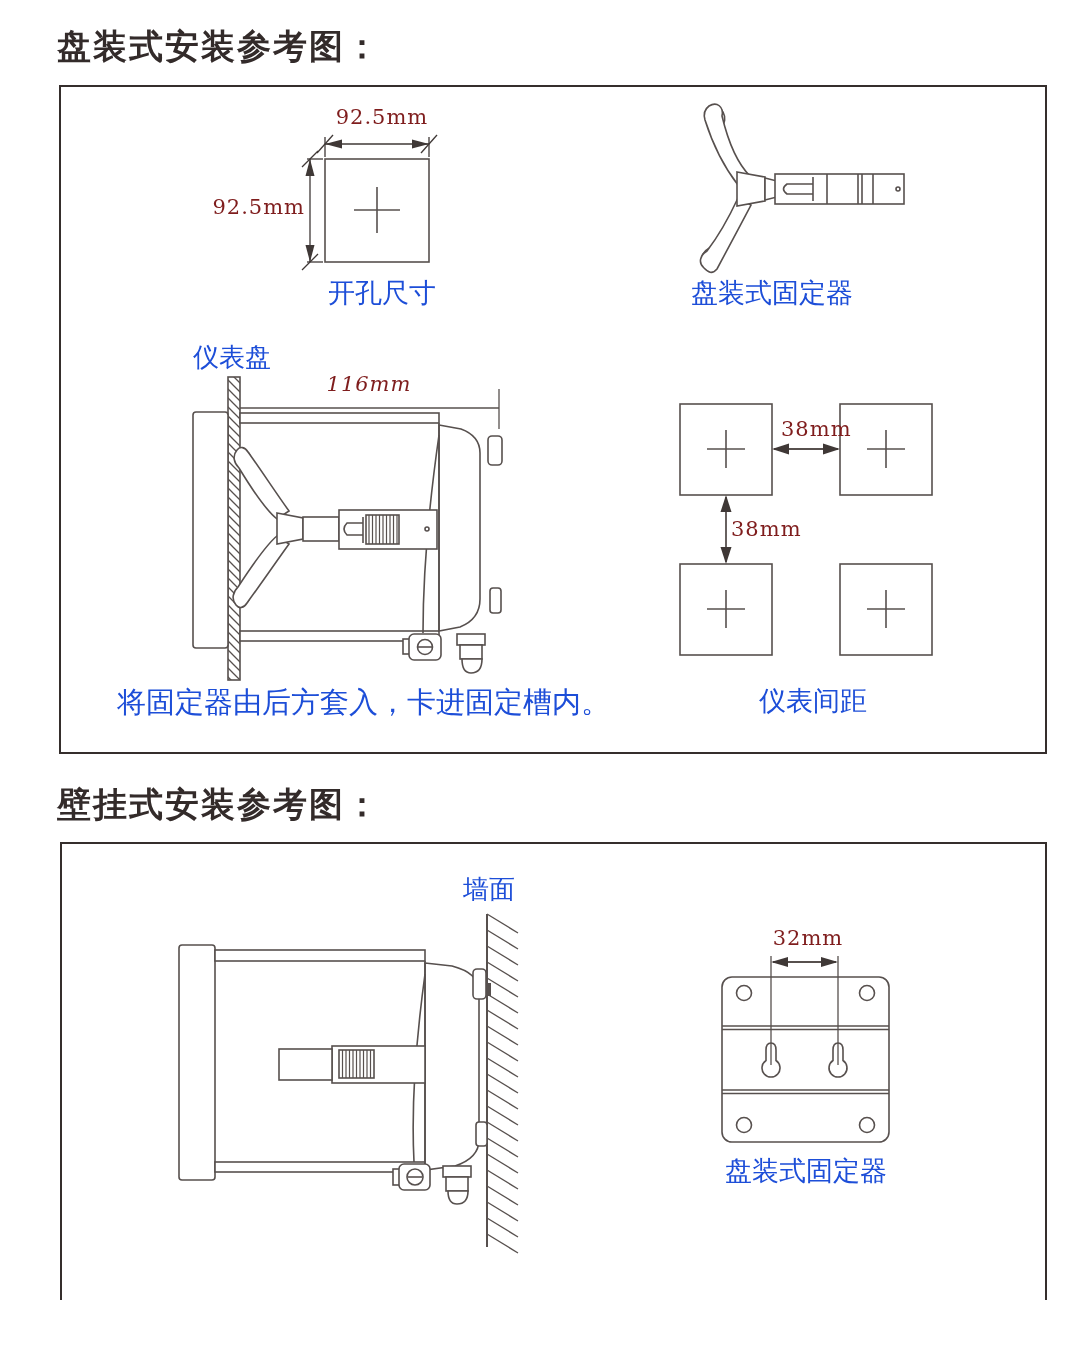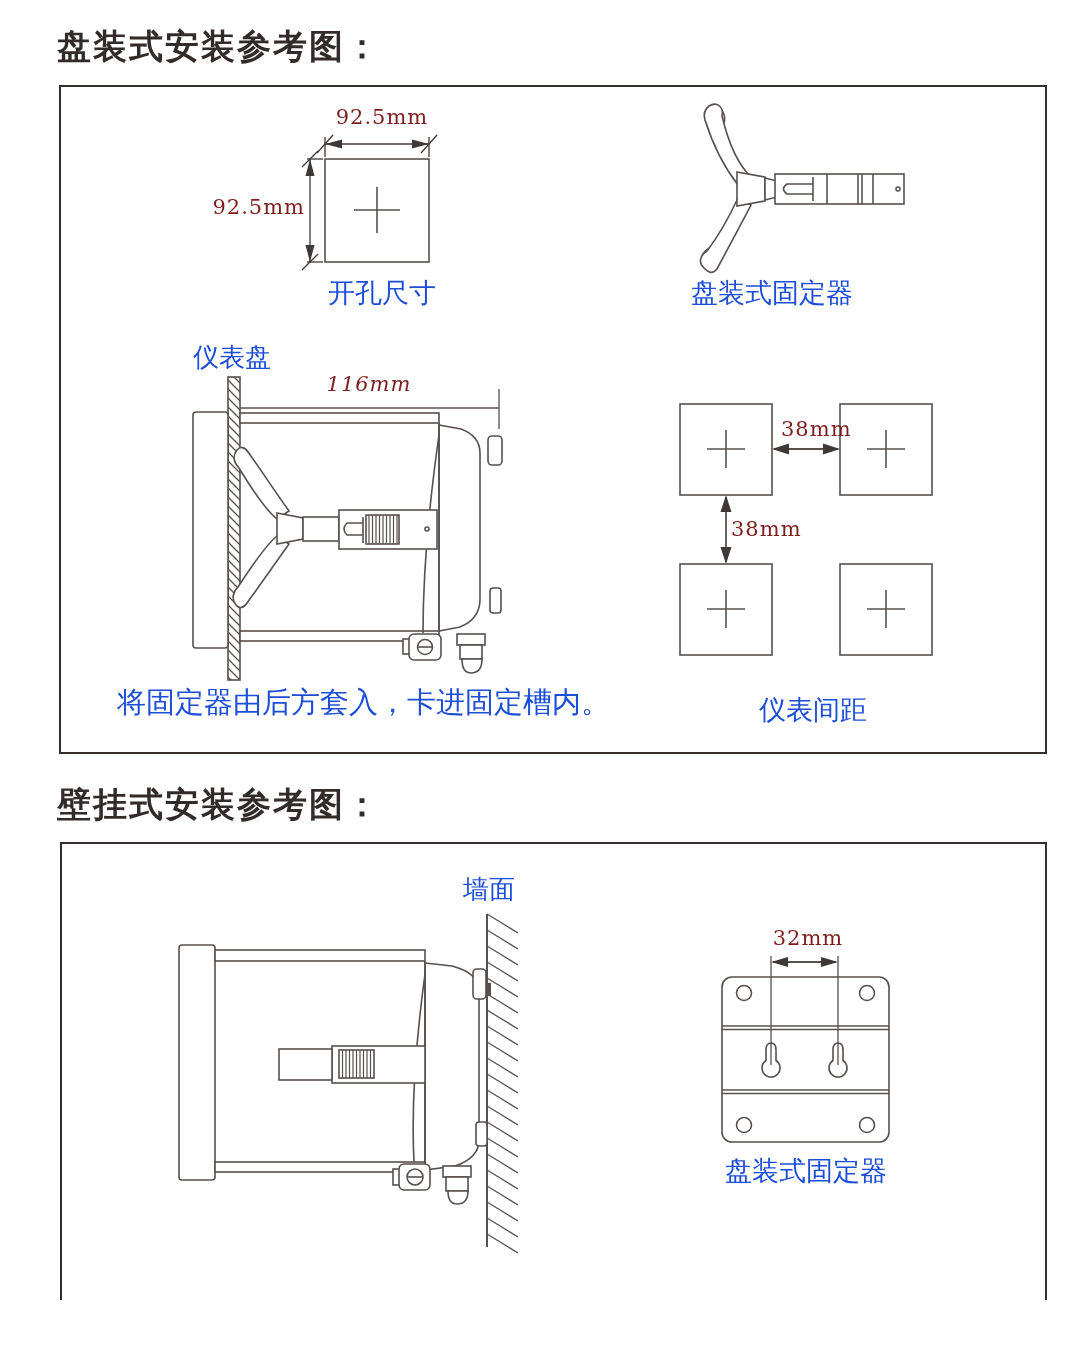--- a/index.html
+++ b/index.html
@@ -157,21 +157,21 @@
     </svg>
 
     <div class="dim" style="left:266px;top:18px;width:110px;">92.5mm</div>
     <div class="dim r" style="left:148px;top:108px;width:96px;">92.5mm</div>
     <div class="lbl sub c" style="left:262px;top:188px;width:118px;">开孔尺寸</div>
     <div class="lbl sub c" style="left:604px;top:188px;width:214px;">盘装式固定器</div>
     <div class="lbl small" style="left:132px;top:253px;">仪表盘</div>
     <div class="dim" style="left:250px;top:285px;width:116px;font-style:italic;">116mm</div>
     <div class="dim" style="left:720px;top:330px;width:58px;">38mm</div>
     <div class="dim" style="left:670px;top:430px;width:58px;">38mm</div>
-    <div class="lbl sub c" style="left:694px;top:596px;width:116px;margin-top:9px;">仪表间距</div>
+    <div class="lbl sub c" style="left:694px;top:596px;width:116px;">仪表间距</div>
     <div class="lbl cap" style="left:56px;top:596px;">将固定器由后方套入，卡进固定槽内。</div>
   </div>
 
   <div class="sec-title" style="left:57px;top:782px;">壁挂式安装参考图：</div>
 
   <div class="figbox" style="left:60px;top:842px;width:983px;height:495px;">
 
     <svg class="art" width="983" height="495" viewBox="0 0 983 495">
 
       <g stroke="#57504e" stroke-width="1.6" fill="none">

